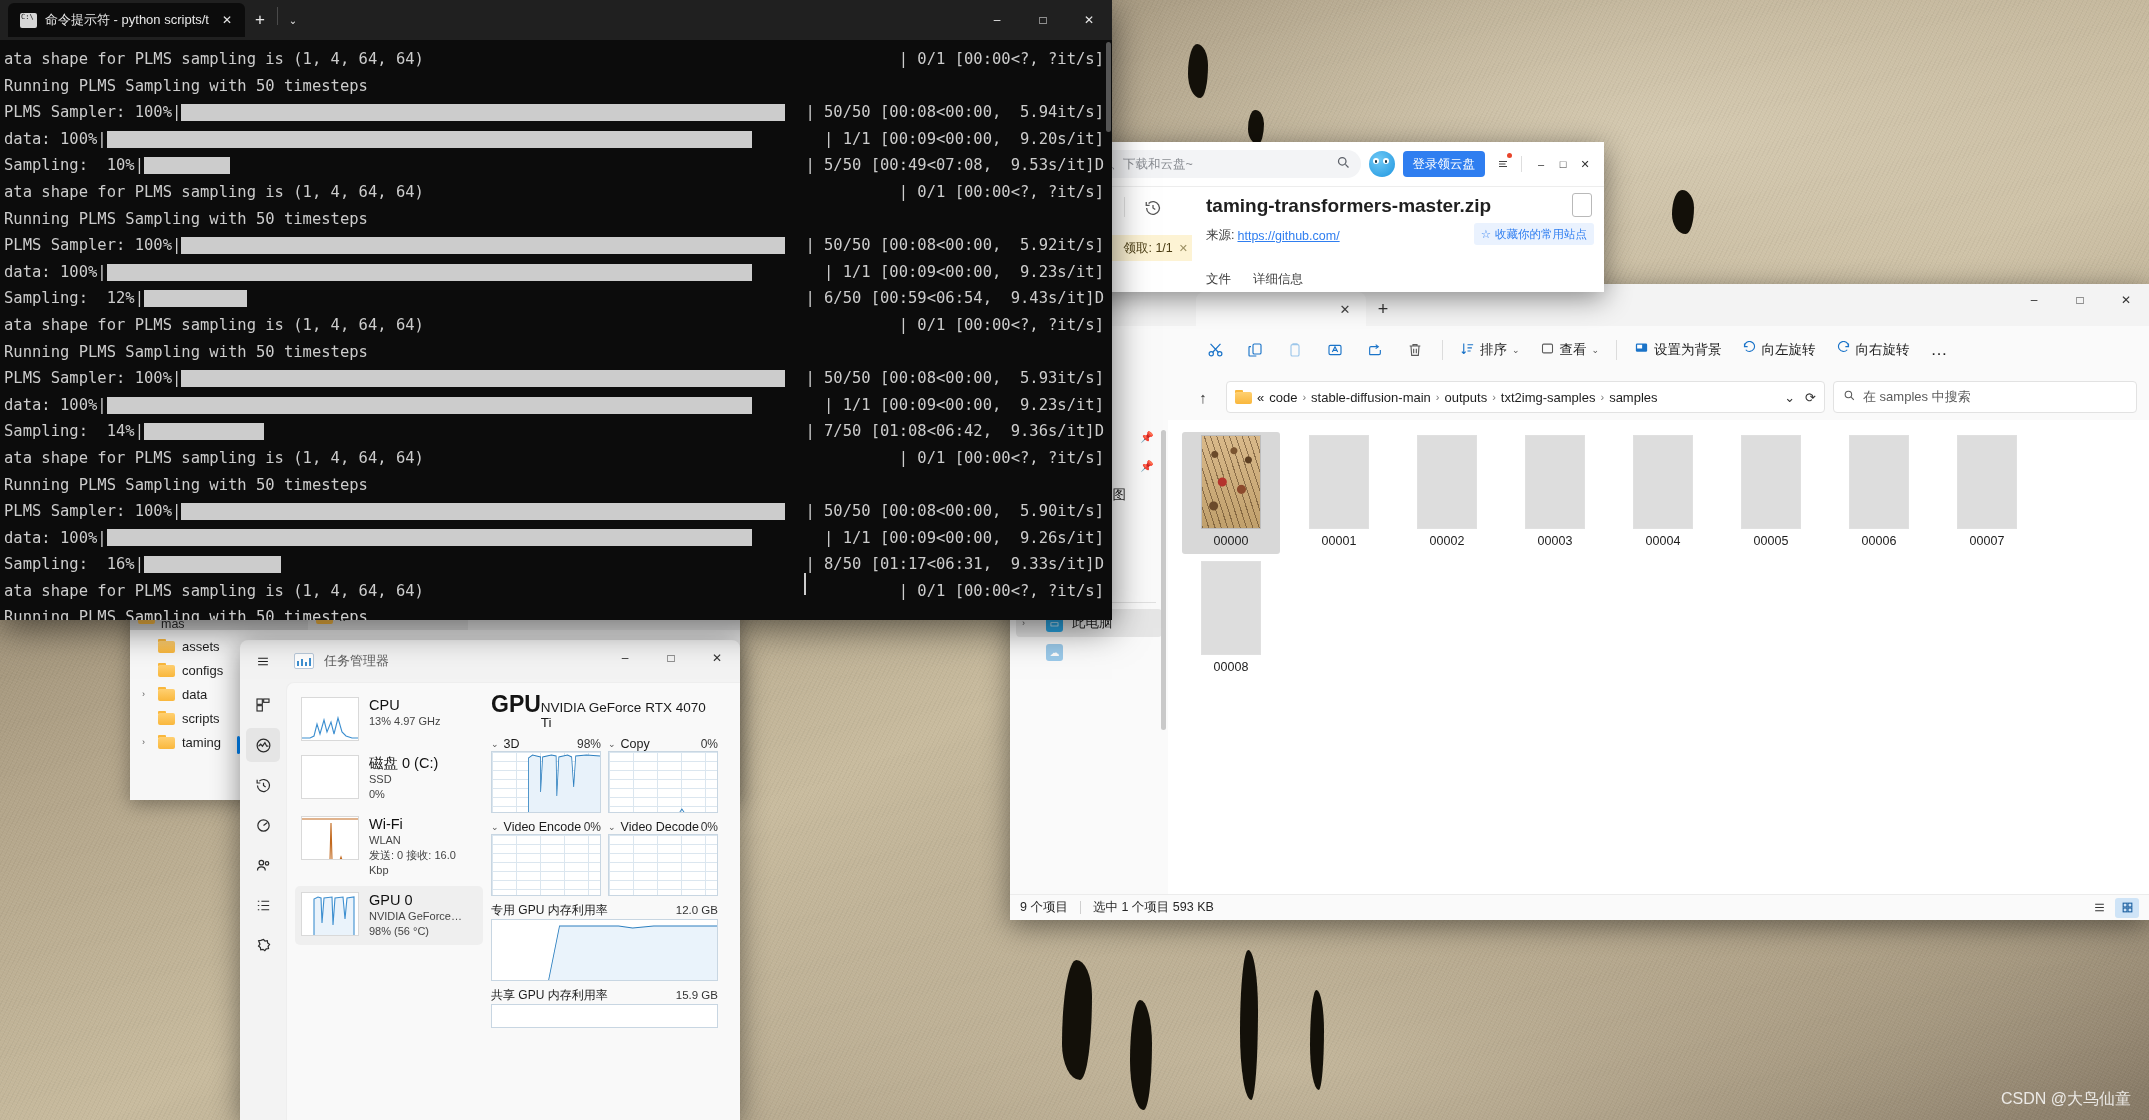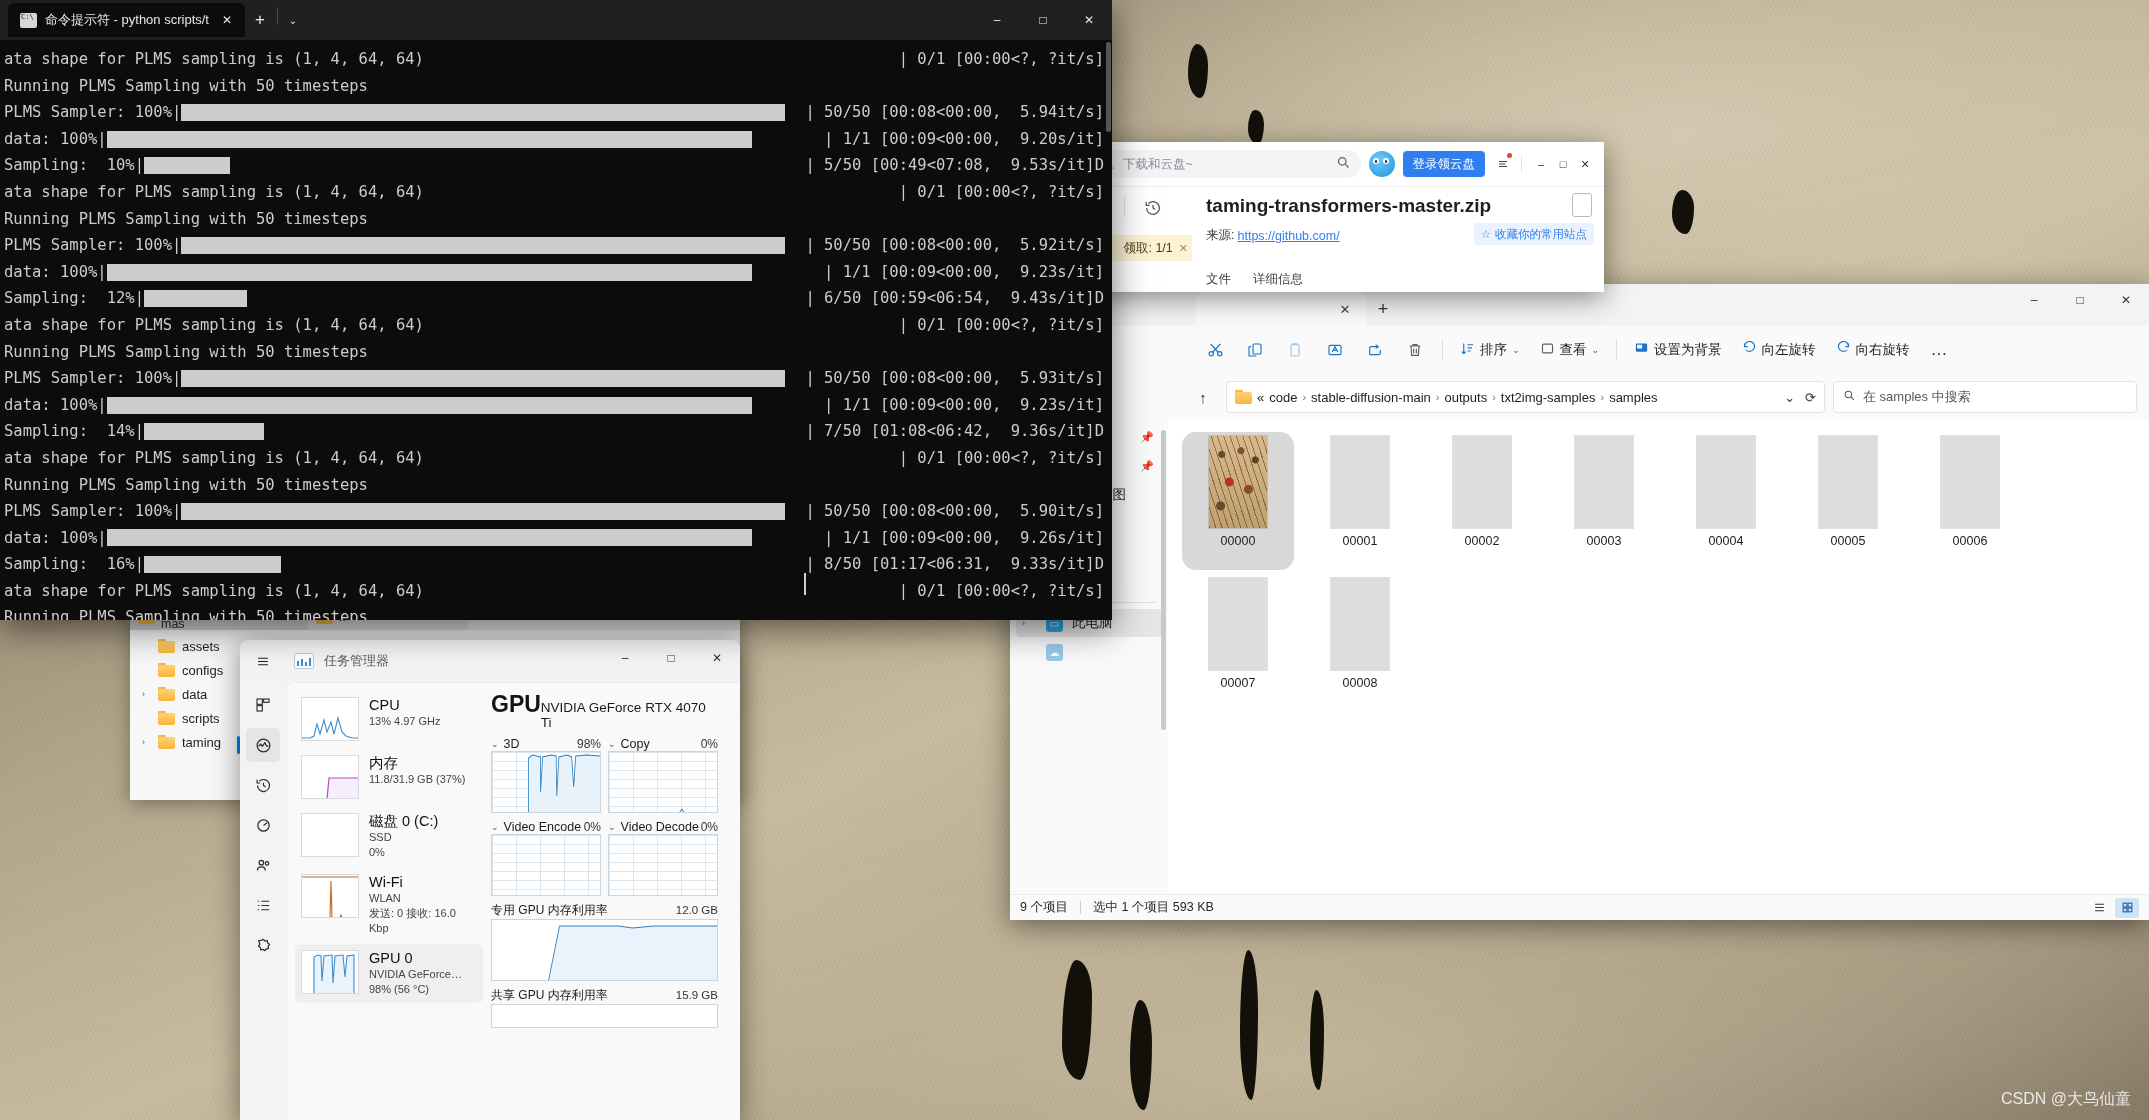--- a/index.html
+++ b/index.html
@@ -74,21 +74,21 @@
   .folder-ic{ width:17px;height:14px;position:relative;flex:0 0 17px;}
   .folder-ic:before{ content:""; position:absolute; inset:0; background:#ffc societal;}
   .folder-ic i{ position:absolute; left:0; right:0; bottom:0; top:2px; background:linear-gradient(#ffd071,#f9b73c); border-radius:2px;}
   .folder-ic b{ position:absolute; left:0; top:0; width:8px; height:3px; background:#f9b73c; border-radius:1px 1px 0 0;}
   .rnd{ width:17px;height:17px;border-radius:50%;flex:0 0 17px;display:flex;align-items:center;justify-content:center;color:#fff;font-size:10px;}
   .sq{ width:17px;height:17px;border-radius:3px;flex:0 0 17px;display:flex;align-items:center;justify-content:center;color:#fff;font-size:10px;}
   #nav-scrollbar{ position:absolute; right:2px; top:10px; width:5px; height:300px; background:#c9c9c9; border-radius:3px;}
 
   #exp-content{ flex:1; background:#fff; padding:12px 14px; position:relative; overflow:hidden;}
   #thumb-grid{ display:flex; flex-wrap:wrap; gap:4px 10px; }
-  .thumb-cell{ width:112px; padding:4px 0 22px; display:flex; flex-direction:column; align-items:center; border-radius:14px;}
+  .thumb-cell{ width:98px; padding:4px 0 6px; display:flex; flex-direction:column; align-items:center; border-radius:3px;}
   .thumb-cell.sel{ background:#d8d8d8; }
   .thumb-img{ width:58px; height:92px; background:#ddd; box-shadow:0 0 0 1px rgba(0,0,0,.12);}
   .thumb-label{ margin-top:6px; font-size:12.5px; color:#1d1d1d;}
 
   #exp-status{ height:26px; background:#fafafa; border-top:1px solid #ececec;
                display:flex; align-items:center; gap:0; padding:0 10px; font-size:12.5px; color:#262626;}
   #exp-status .st-sep{ width:1px;height:13px;background:#cfcfcf;margin:0 12px;}
   #exp-viewtoggles{ margin-left:auto; display:flex; gap:4px;}
   #exp-viewtoggles div{ width:24px;height:20px;display:flex;align-items:center;justify-content:center;font-size:12px;color:#333;border-radius:3px;}
   #exp-viewtoggles div.on{ background:#cfe4f7; }
@@ -731,33 +731,20 @@
                 <polyline points="0,40 8,40 12,38 15,26 18,36 22,22 25,34 29,24 32,36 36,20 40,34 44,38 50,40 58,40" fill="none" stroke="#3d8fd0" stroke-width="1.1"></polyline>
               </svg>
             </div>
             <div>
                 <div class="res-name">CPU</div>
                  <div class="res-meta">13% 4.97 GHz</div>
                  <div class="res-meta"></div>
               </div>
           </div>
 
-          <div class="res-card">
-            <div class="res-spark">
-              <svg width="58" height="44" viewBox="0 0 58 44" preserveAspectRatio="none">
-                <path d="M0,43 L25,43 L27,22 L58,22 L58,44 L0,44 Z" fill="#f6eefa" stroke="none"></path>
-                <polyline points="0,43 25,43 27,22 58,22" fill="none" stroke="#b44ac0" stroke-width="1.2"></polyline>
-              </svg>
-            </div>
-            <div>
-                <div class="res-name">内存</div>
-                 <div class="res-meta">11.8/31.9 GB (37%)</div>
-                 <div class="res-meta"></div>
-              </div>
-          </div>
 
           <div class="res-card">
             <div class="res-spark"></div>
             <div>
                 <div class="res-name">磁盘 0 (C:)</div>
                  <div class="res-meta">SSD</div>
                  <div class="res-meta">0%</div>
               </div>
           </div>
 

